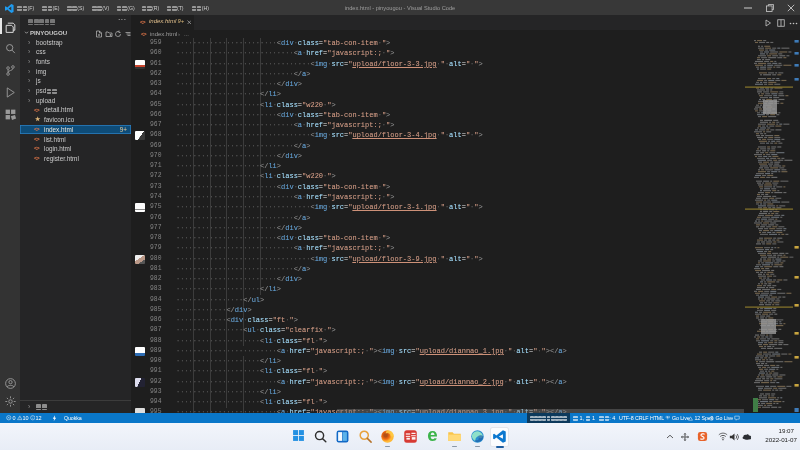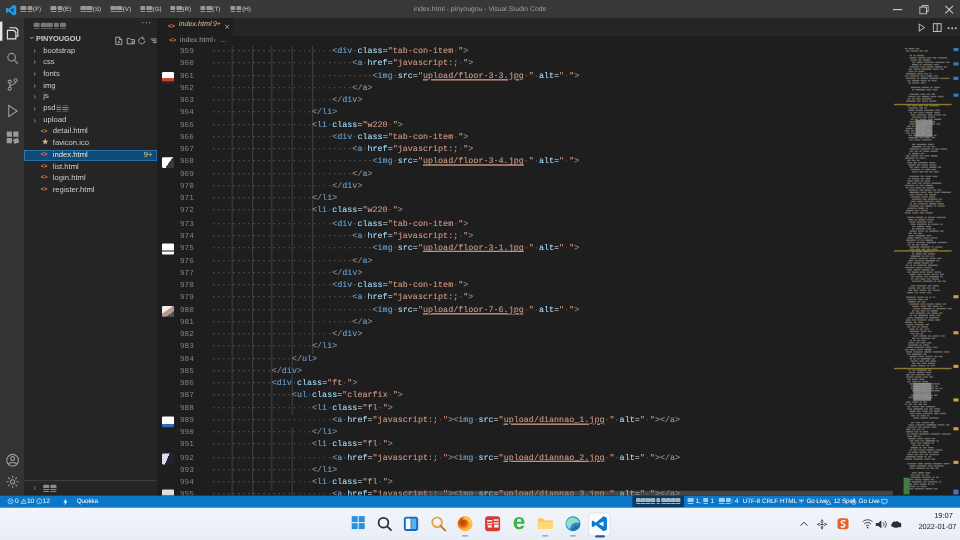--- a/index.html
+++ b/index.html
@@ -271,21 +271,21 @@
 <div class="cl" style="top:123.12px"><span class="ln">971</span><span class="cc"><i>····················</i><b class="p">&lt;/</b><b class="t">li</b><b class="p">&gt;</b></span></div>
 <div class="cl" style="top:133.38px"><span class="ln">972</span><span class="cc"><i>····················</i><b class="p">&lt;</b><b class="t">li</b><i>·</i><b class="a">class</b><b class="e">=</b><b class="s">"w220<i>·</i>"</b><b class="p">&gt;</b></span></div>
 <div class="cl" style="top:143.64px"><span class="ln">973</span><span class="cc"><i>························</i><b class="p">&lt;</b><b class="t">div</b><i>·</i><b class="a">class</b><b class="e">=</b><b class="s">"tab-con-item<i>·</i>"</b><b class="p">&gt;</b></span></div>
 <div class="cl" style="top:153.90px"><span class="ln">974</span><span class="cc"><i>····························</i><b class="p">&lt;</b><b class="t">a</b><i>·</i><b class="a">href</b><b class="e">=</b><b class="s">"javascript:;<i>·</i>"</b><b class="p">&gt;</b></span></div>
 <div class="cl" style="top:164.16px"><span class="ln">975</span><span class="cc"><i>································</i><b class="p">&lt;</b><b class="t">img</b><i>·</i><b class="a">src</b><b class="e">=</b><b class="s">"<u>upload/floor-3-1.jpg</u><i>·</i>"</b><i>·</i><b class="a">alt</b><b class="e">=</b><b class="s">"<i>·</i>"</b><b class="p">&gt;</b></span></div>
       <div class="th thc" style="top:165.16px"></div>
 <div class="cl" style="top:174.42px"><span class="ln">976</span><span class="cc"><i>····························</i><b class="p">&lt;/</b><b class="t">a</b><b class="p">&gt;</b></span></div>
 <div class="cl" style="top:184.68px"><span class="ln">977</span><span class="cc"><i>························</i><b class="p">&lt;/</b><b class="t">div</b><b class="p">&gt;</b></span></div>
 <div class="cl" style="top:194.94px"><span class="ln">978</span><span class="cc"><i>························</i><b class="p">&lt;</b><b class="t">div</b><i>·</i><b class="a">class</b><b class="e">=</b><b class="s">"tab-con-item<i>·</i>"</b><b class="p">&gt;</b></span></div>
 <div class="cl" style="top:205.20px"><span class="ln">979</span><span class="cc"><i>····························</i><b class="p">&lt;</b><b class="t">a</b><i>·</i><b class="a">href</b><b class="e">=</b><b class="s">"javascript:;<i>·</i>"</b><b class="p">&gt;</b></span></div>
-<div class="cl" style="top:215.46px"><span class="ln">980</span><span class="cc"><i>································</i><b class="p">&lt;</b><b class="t">img</b><i>·</i><b class="a">src</b><b class="e">=</b><b class="s">"<u>upload/floor-7-6.jpg</u><i>·</i>"</b><i>·</i><b class="a">alt</b><b class="e">=</b><b class="s">"<i>·</i>"</b><b class="p">&gt;</b></span></div>
+<div class="cl" style="top:215.46px"><span class="ln">980</span><span class="cc"><i>································</i><b class="p">&lt;</b><b class="t">img</b><i>·</i><b class="a">src</b><b class="e">=</b><b class="s">"<u>upload/floor-3-9.jpg</u><i>·</i>"</b><i>·</i><b class="a">alt</b><b class="e">=</b><b class="s">"<i>·</i>"</b><b class="p">&gt;</b></span></div>
       <div class="th thd" style="top:216.46px"></div>
 <div class="cl" style="top:225.72px"><span class="ln">981</span><span class="cc"><i>····························</i><b class="p">&lt;/</b><b class="t">a</b><b class="p">&gt;</b></span></div>
 <div class="cl" style="top:235.98px"><span class="ln">982</span><span class="cc"><i>························</i><b class="p">&lt;/</b><b class="t">div</b><b class="p">&gt;</b></span></div>
 <div class="cl" style="top:246.24px"><span class="ln">983</span><span class="cc"><i>····················</i><b class="p">&lt;/</b><b class="t">li</b><b class="p">&gt;</b></span></div>
 <div class="cl" style="top:256.50px"><span class="ln">984</span><span class="cc"><i>················</i><b class="p">&lt;/</b><b class="t">ul</b><b class="p">&gt;</b></span></div>
 <div class="cl" style="top:266.76px"><span class="ln">985</span><span class="cc"><i>············</i><b class="p">&lt;/</b><b class="t">div</b><b class="p">&gt;</b></span></div>
 <div class="cl" style="top:277.02px"><span class="ln">986</span><span class="cc"><i>············</i><b class="p">&lt;</b><b class="t">div</b><i>·</i><b class="a">class</b><b class="e">=</b><b class="s">"ft<i>·</i>"</b><b class="p">&gt;</b></span></div>
 <div class="cl" style="top:287.28px"><span class="ln">987</span><span class="cc"><i>················</i><b class="p">&lt;</b><b class="t">ul</b><i>·</i><b class="a">class</b><b class="e">=</b><b class="s">"clearfix<i>·</i>"</b><b class="p">&gt;</b></span></div>
 <div class="cl" style="top:297.54px"><span class="ln">988</span><span class="cc"><i>····················</i><b class="p">&lt;</b><b class="t">li</b><i>·</i><b class="a">class</b><b class="e">=</b><b class="s">"fl<i>·</i>"</b><b class="p">&gt;</b></span></div>
 <div class="cl" style="top:307.80px"><span class="ln">989</span><span class="cc"><i>························</i><b class="p">&lt;</b><b class="t">a</b><i>·</i><b class="a">href</b><b class="e">=</b><b class="s">"javascript:;<i>·</i>"</b><b class="p">&gt;</b><b class="p">&lt;</b><b class="t">img</b><i>·</i><b class="a">src</b><b class="e">=</b><b class="s">"<u>upload/diannao_1.jpg</u><i>·</i>"</b><i>·</i><b class="a">alt</b><b class="e">=</b><b class="s">"<i>·</i>"</b><b class="p">&gt;</b><b class="p">&lt;/</b><b class="t">a</b><b class="p">&gt;</b></span></div>

